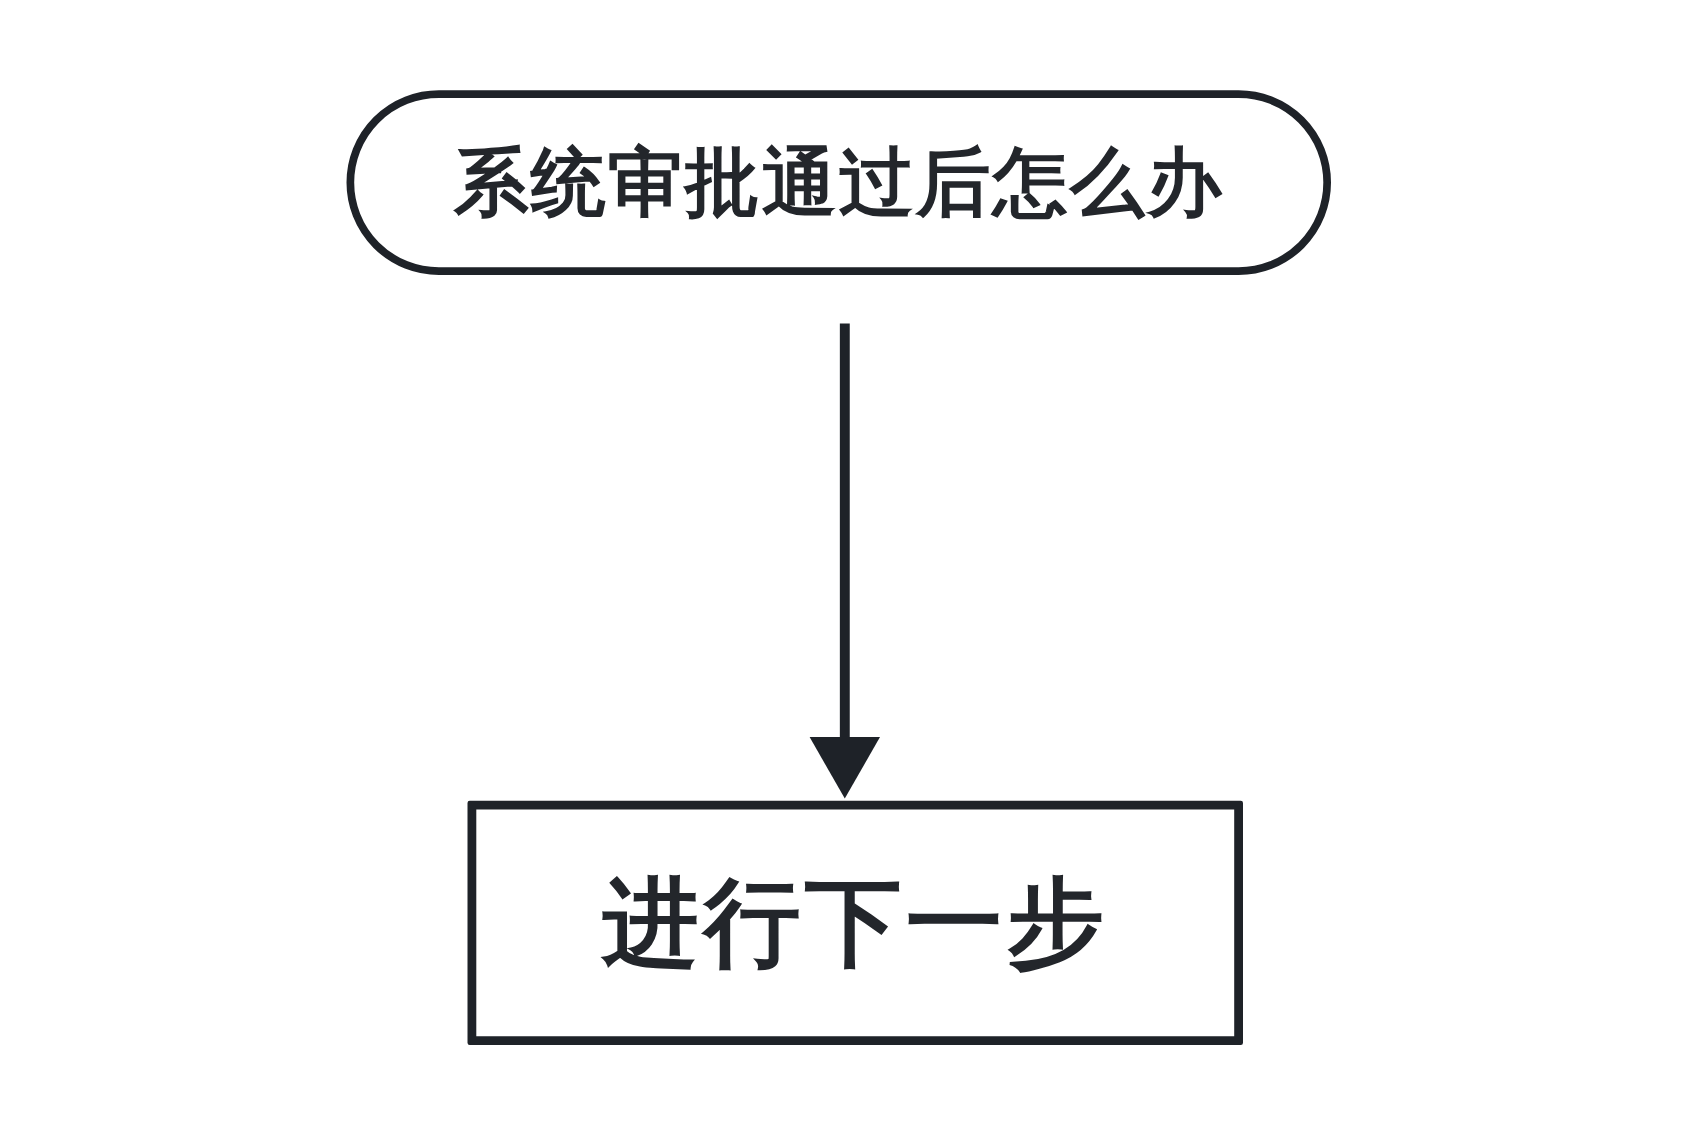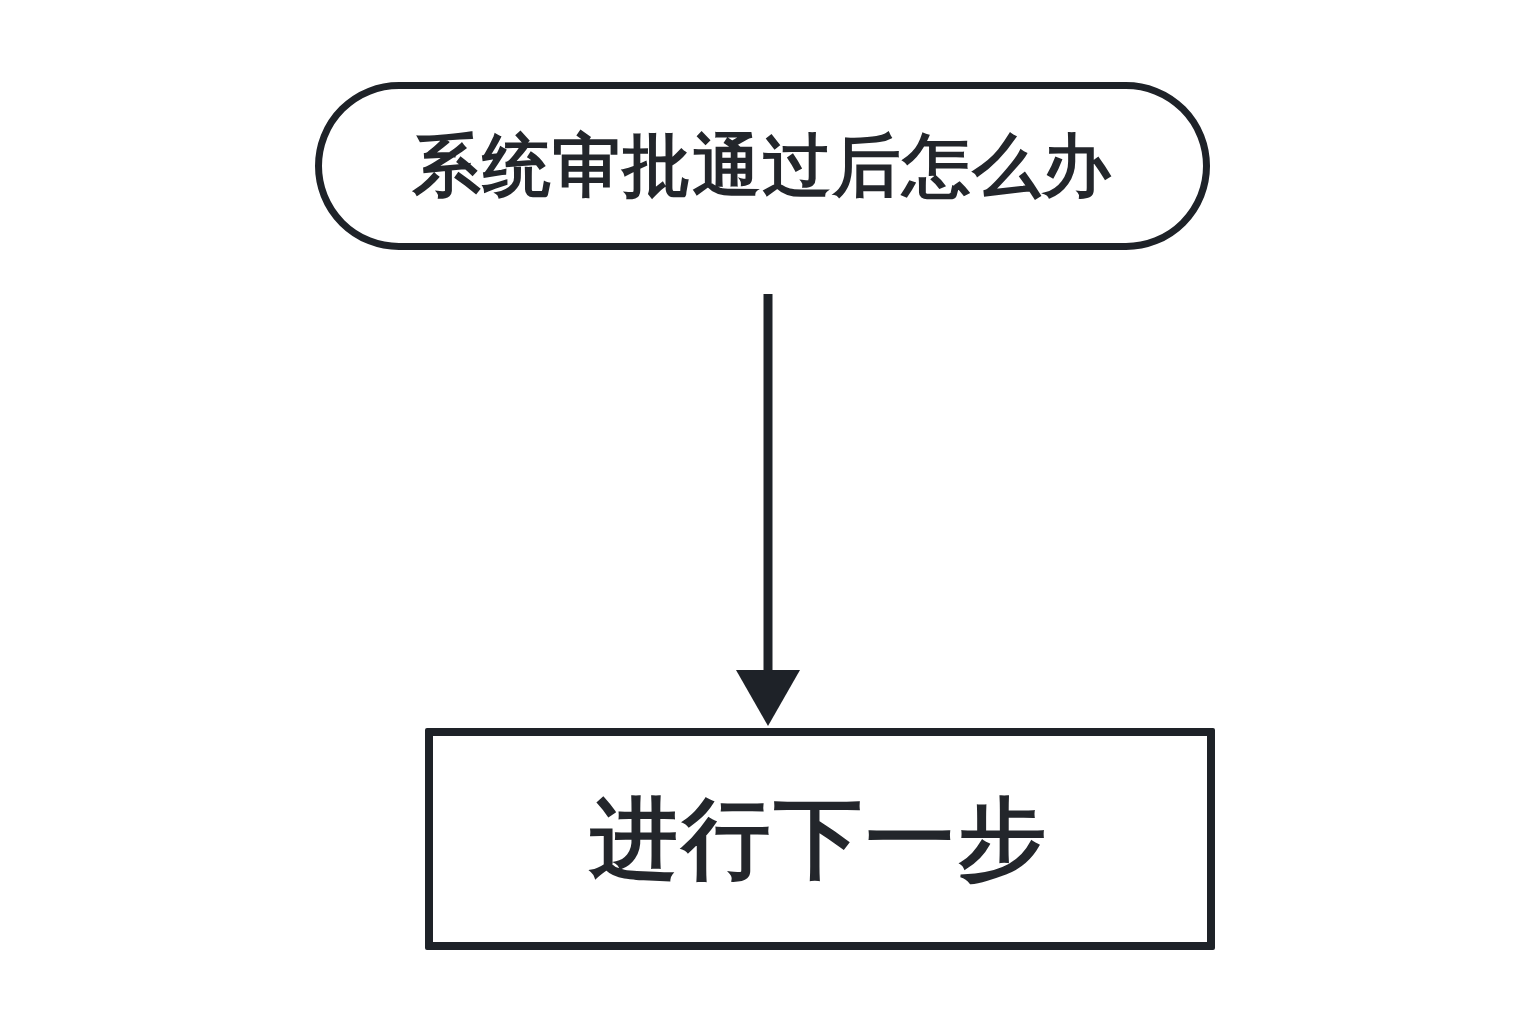--- a/index.html
+++ b/index.html
@@ -34,21 +34,21 @@
     height: 168px;
     border: 7px solid #1e2228;
     border-radius: 120px;
     font-size: 68px;
     letter-spacing: 2px;
     margin-top: 20px;
   }
   .node-process {
     left: 425px;
     top: 728px;
-    width: 790px;
+    width: 705px;
     height: 222px;
     border: 8px solid #1e2228;
     border-radius: 2px;
     font-size: 88px;
     letter-spacing: 4px;
   }
   .arrow-svg {
     position: absolute;
     left: 706px;
     top: 292px;

